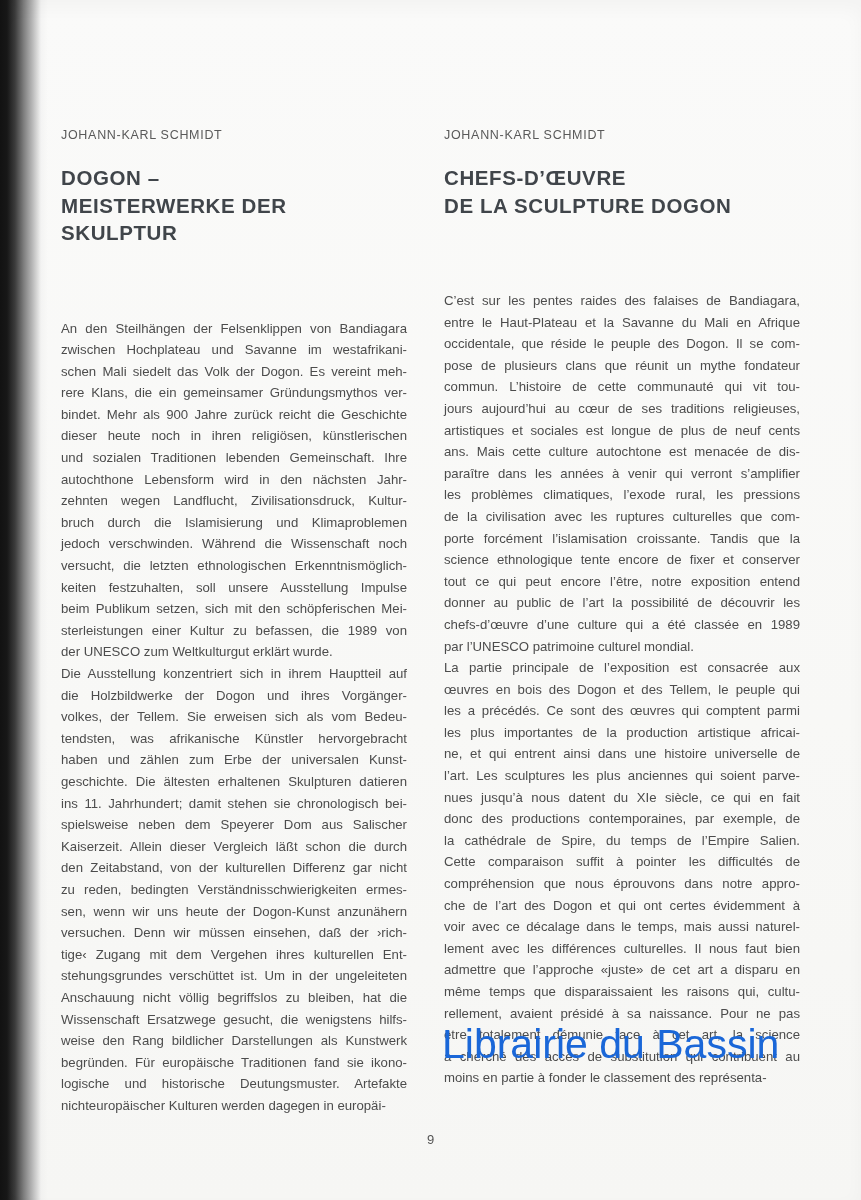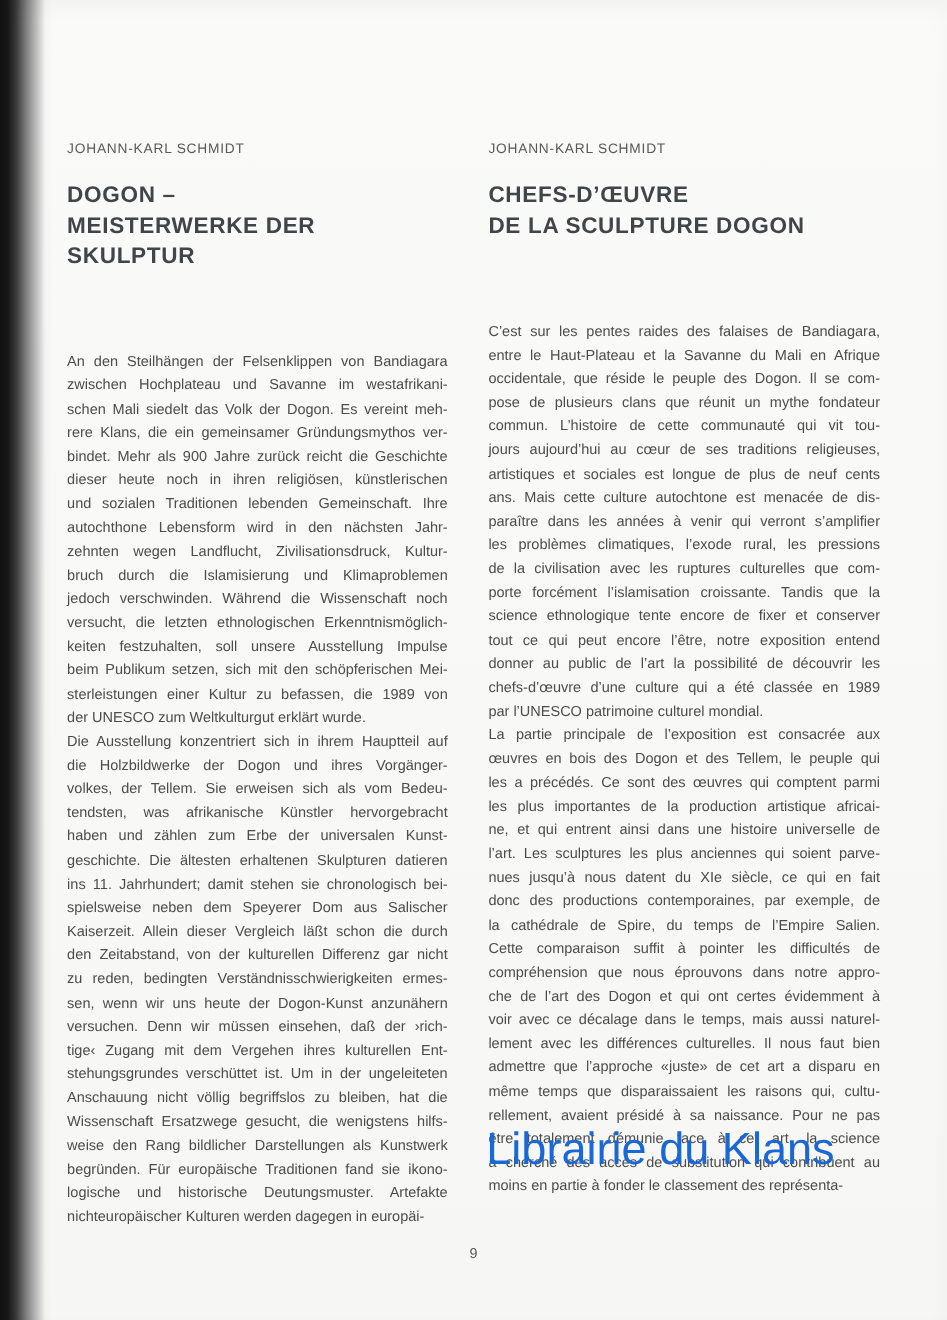--- a/index.html
+++ b/index.html
@@ -138,18 +138,18 @@
         <div class="line">lement avec les différences culturelles. Il nous faut bien</div>
         <div class="line">admettre que l’approche «juste» de cet art a disparu en</div>
         <div class="line">même temps que disparaissaient les raisons qui, cultu-</div>
         <div class="line">rellement, avaient présidé à sa naissance. Pour ne pas</div>
         <div class="line">être totalement démunie face à cet art, la science</div>
         <div class="line">a cherché des accès de substitution qui contribuent au</div>
         <div class="line para-end">moins en partie à fonder le classement des représenta-</div>
       </div>
   </div>
 
-  <div id="watermark">Librairie du Klans</div>
+  <div id="watermark">Librairie du Bassin</div>
 
   <div id="page-number">9</div>
 
   <div class="vignette"></div>
 </div>
 
 </body></html>

